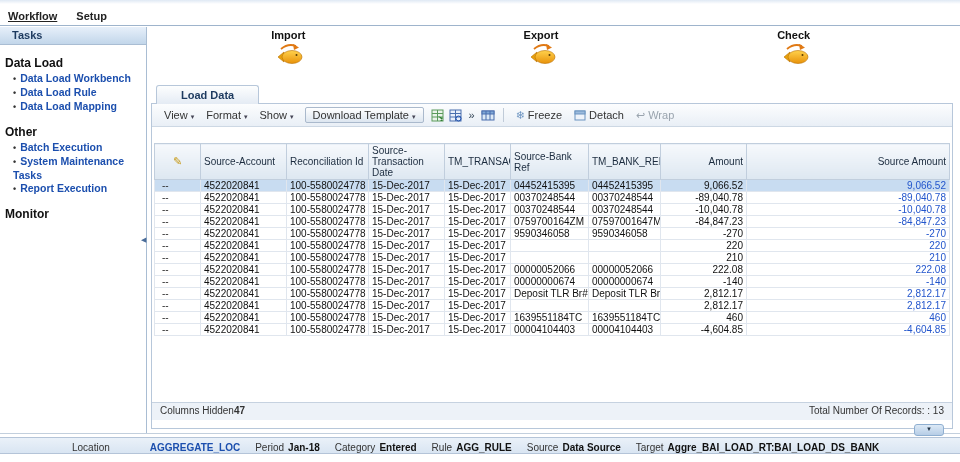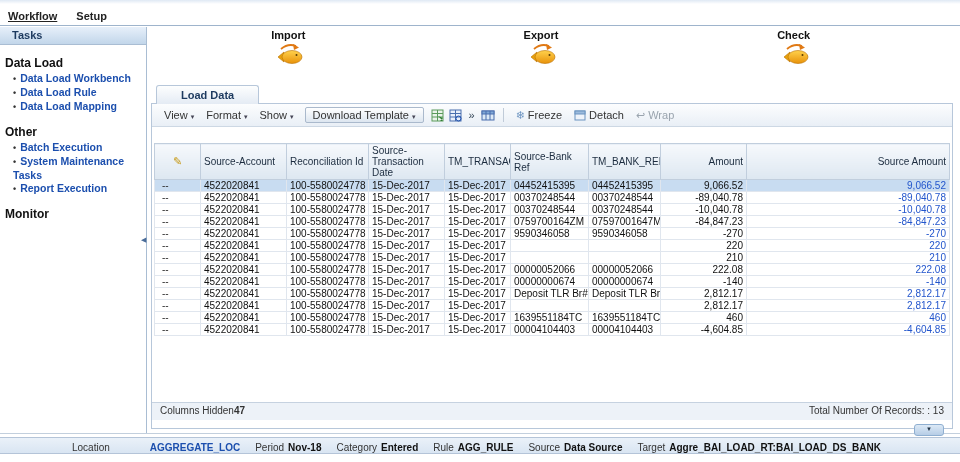--- a/index.html
+++ b/index.html
@@ -392,21 +392,21 @@
   </div>
 </div>
 
 <div class="content-edge"></div>
 <div class="collapse-pill">▼</div>
 
 <div class="bottom-bar">
     <span class="pov-label">Location</span>
     <span class="pov-value pov-link">AGGREGATE_LOC</span>
     <span class="pov-label">Period</span>
-    <span class="pov-value">Nov-18</span>
+    <span class="pov-value">Jan-18</span>
     <span class="pov-label">Category</span>
     <span class="pov-value">Entered</span>
     <span class="pov-label">Rule</span>
     <span class="pov-value">AGG_RULE</span>
     <span class="pov-label">Source</span>
     <span class="pov-value">Data Source</span>
     <span class="pov-label">Target</span>
     <span class="pov-value">Aggre_BAI_LOAD_RT:BAI_LOAD_DS_BANK</span>
   </div>
 

